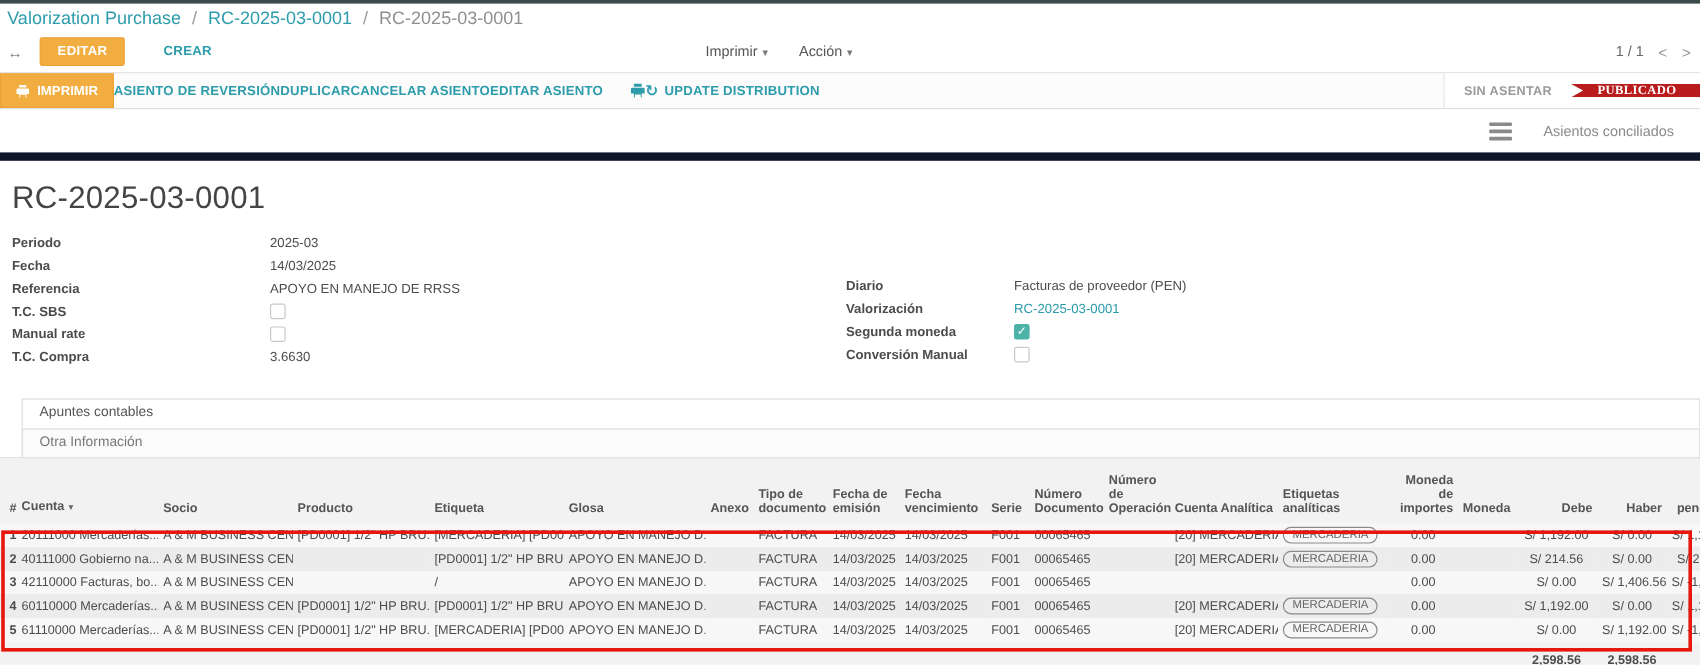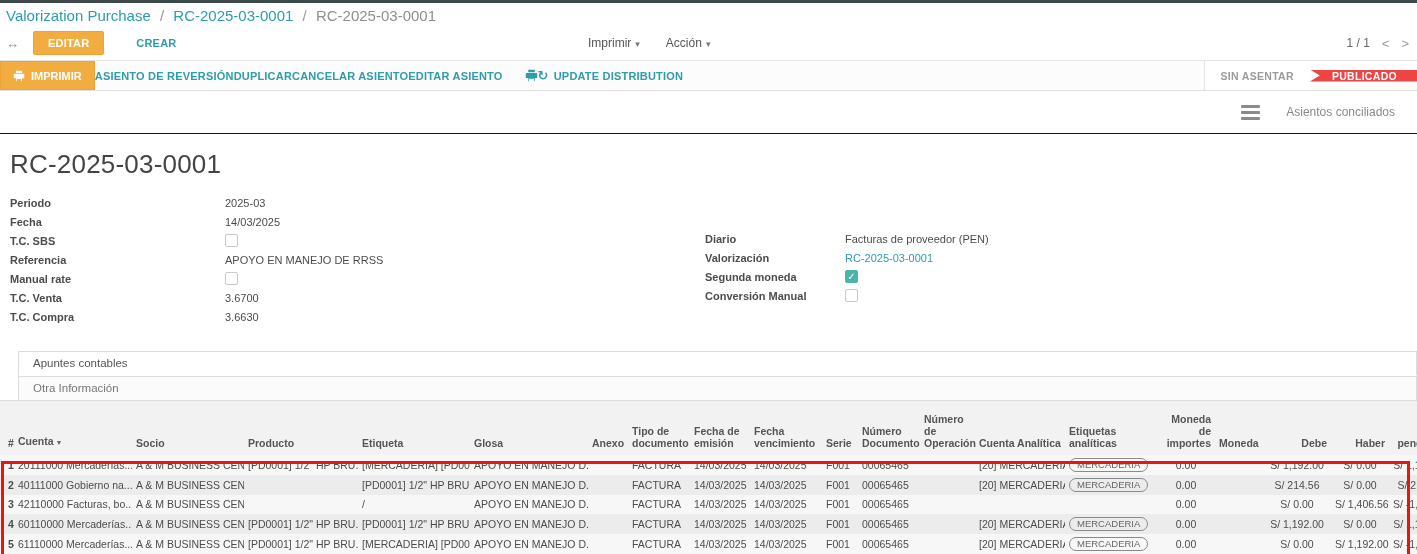--- a/index.html
+++ b/index.html
@@ -42,26 +42,27 @@
     height: 100%; padding: 0 12px; display: flex; align-items: center; gap: 6px; cursor: pointer;
     font-family: inherit;
   }
   .ab-link { color: #2d9cab; font-weight: 700; font-size: 11px; cursor: pointer; white-space: nowrap; letter-spacing: .2px; display:flex; align-items:center; gap:5px;}
   .ab-icon { color: #2d9cab; font-size: 14px; margin-left: 22px; cursor: pointer; display:flex; align-items:center;}
   .refresh-glyph { font-size: 13px; font-weight: 700; }
   .statusbar-states { margin-left: auto; display: flex; align-items: center; border-left: 1px solid #e5e5e5; background: #fff; }
   .state { display: flex; align-items: center; padding: 0 16px; font-size: 10.5px; font-weight: 700; letter-spacing: .3px; white-space: nowrap; }
   .state.inactive { color: #9a9a9a; background: #fff; cursor: pointer; }
   .state.active {
-    color: #fff; background: #ef4444; padding: 0 20px 0 22px; cursor: default;
+    color: #fff; background: #b91c1c; padding: 0 20px 0 22px; cursor: default;
     clip-path: polygon(0 0, calc(100% - 0px) 0, 100% 100%, 0 100%, 10px 50%);
-  }
-
-  
-  .statbtn-row { height: 43px; border-bottom: 1px solid #0f172a; display: flex; justify-content: flex-end; align-items: center; padding-right: 22px; background: #fff; }
+    font-family: Liberation Serif, serif;
+  }
+
+  
+  .statbtn-row { height: 43px; border-bottom: 7px solid #0f172a; display: flex; justify-content: flex-end; align-items: center; padding-right: 22px; background: #fff; }
   .stat-button { display: flex; align-items: center; gap: 26px; color: #8a8a8a; font-size: 12px; cursor: pointer; }
   .hamburger { display: inline-flex; flex-direction: column; gap: 3px; }
   .hamburger i { display: block; width: 19px; height: 3px; background: #8a8a8a; border-radius: 1px; }
 
   
   .sheet { padding: 0 0 0 10px; background: #fff; }
   .page-title { font-size: 26px; font-weight: 500; color: #444; margin: 15px 0 13px 0; letter-spacing: .2px; }
   .form-grid { display: flex; }
   .fcol-left { width: 695px; }
   .fcol-right { width: 700px; margin-top: 36px; }
@@ -183,34 +184,30 @@
     <div class="fcol-left">
       <div class="field-row">
         <label>Periodo</label>
         <span class="val">2025-03</span>
       </div>
       <div class="field-row">
         <label>Fecha</label>
         <span class="val">14/03/2025</span>
       </div>
       <div class="field-row">
+        <label>Referencia</label>
+        <span class="val">APOYO EN MANEJO DE RRSS</span>
+      </div>
+      <div class="field-row">
         <label>T.C. SBS</label>
         <span class="checkbox"></span>
       </div>
       <div class="field-row">
-        <label>Referencia</label>
-        <span class="val">APOYO EN MANEJO DE RRSS</span>
-      </div>
-      <div class="field-row">
         <label>Manual rate</label>
         <span class="checkbox"></span>
-      </div>
-      <div class="field-row">
-        <label>T.C. Venta</label>
-        <span class="val">3.6700</span>
       </div>
       <div class="field-row">
         <label>T.C. Compra</label>
         <span class="val">3.6630</span>
       </div>
     </div>
     <div class="fcol-right">
       <div class="field-row">
         <label>Diario</label>
         <span class="val">Facturas de proveedor (PEN)</span>

